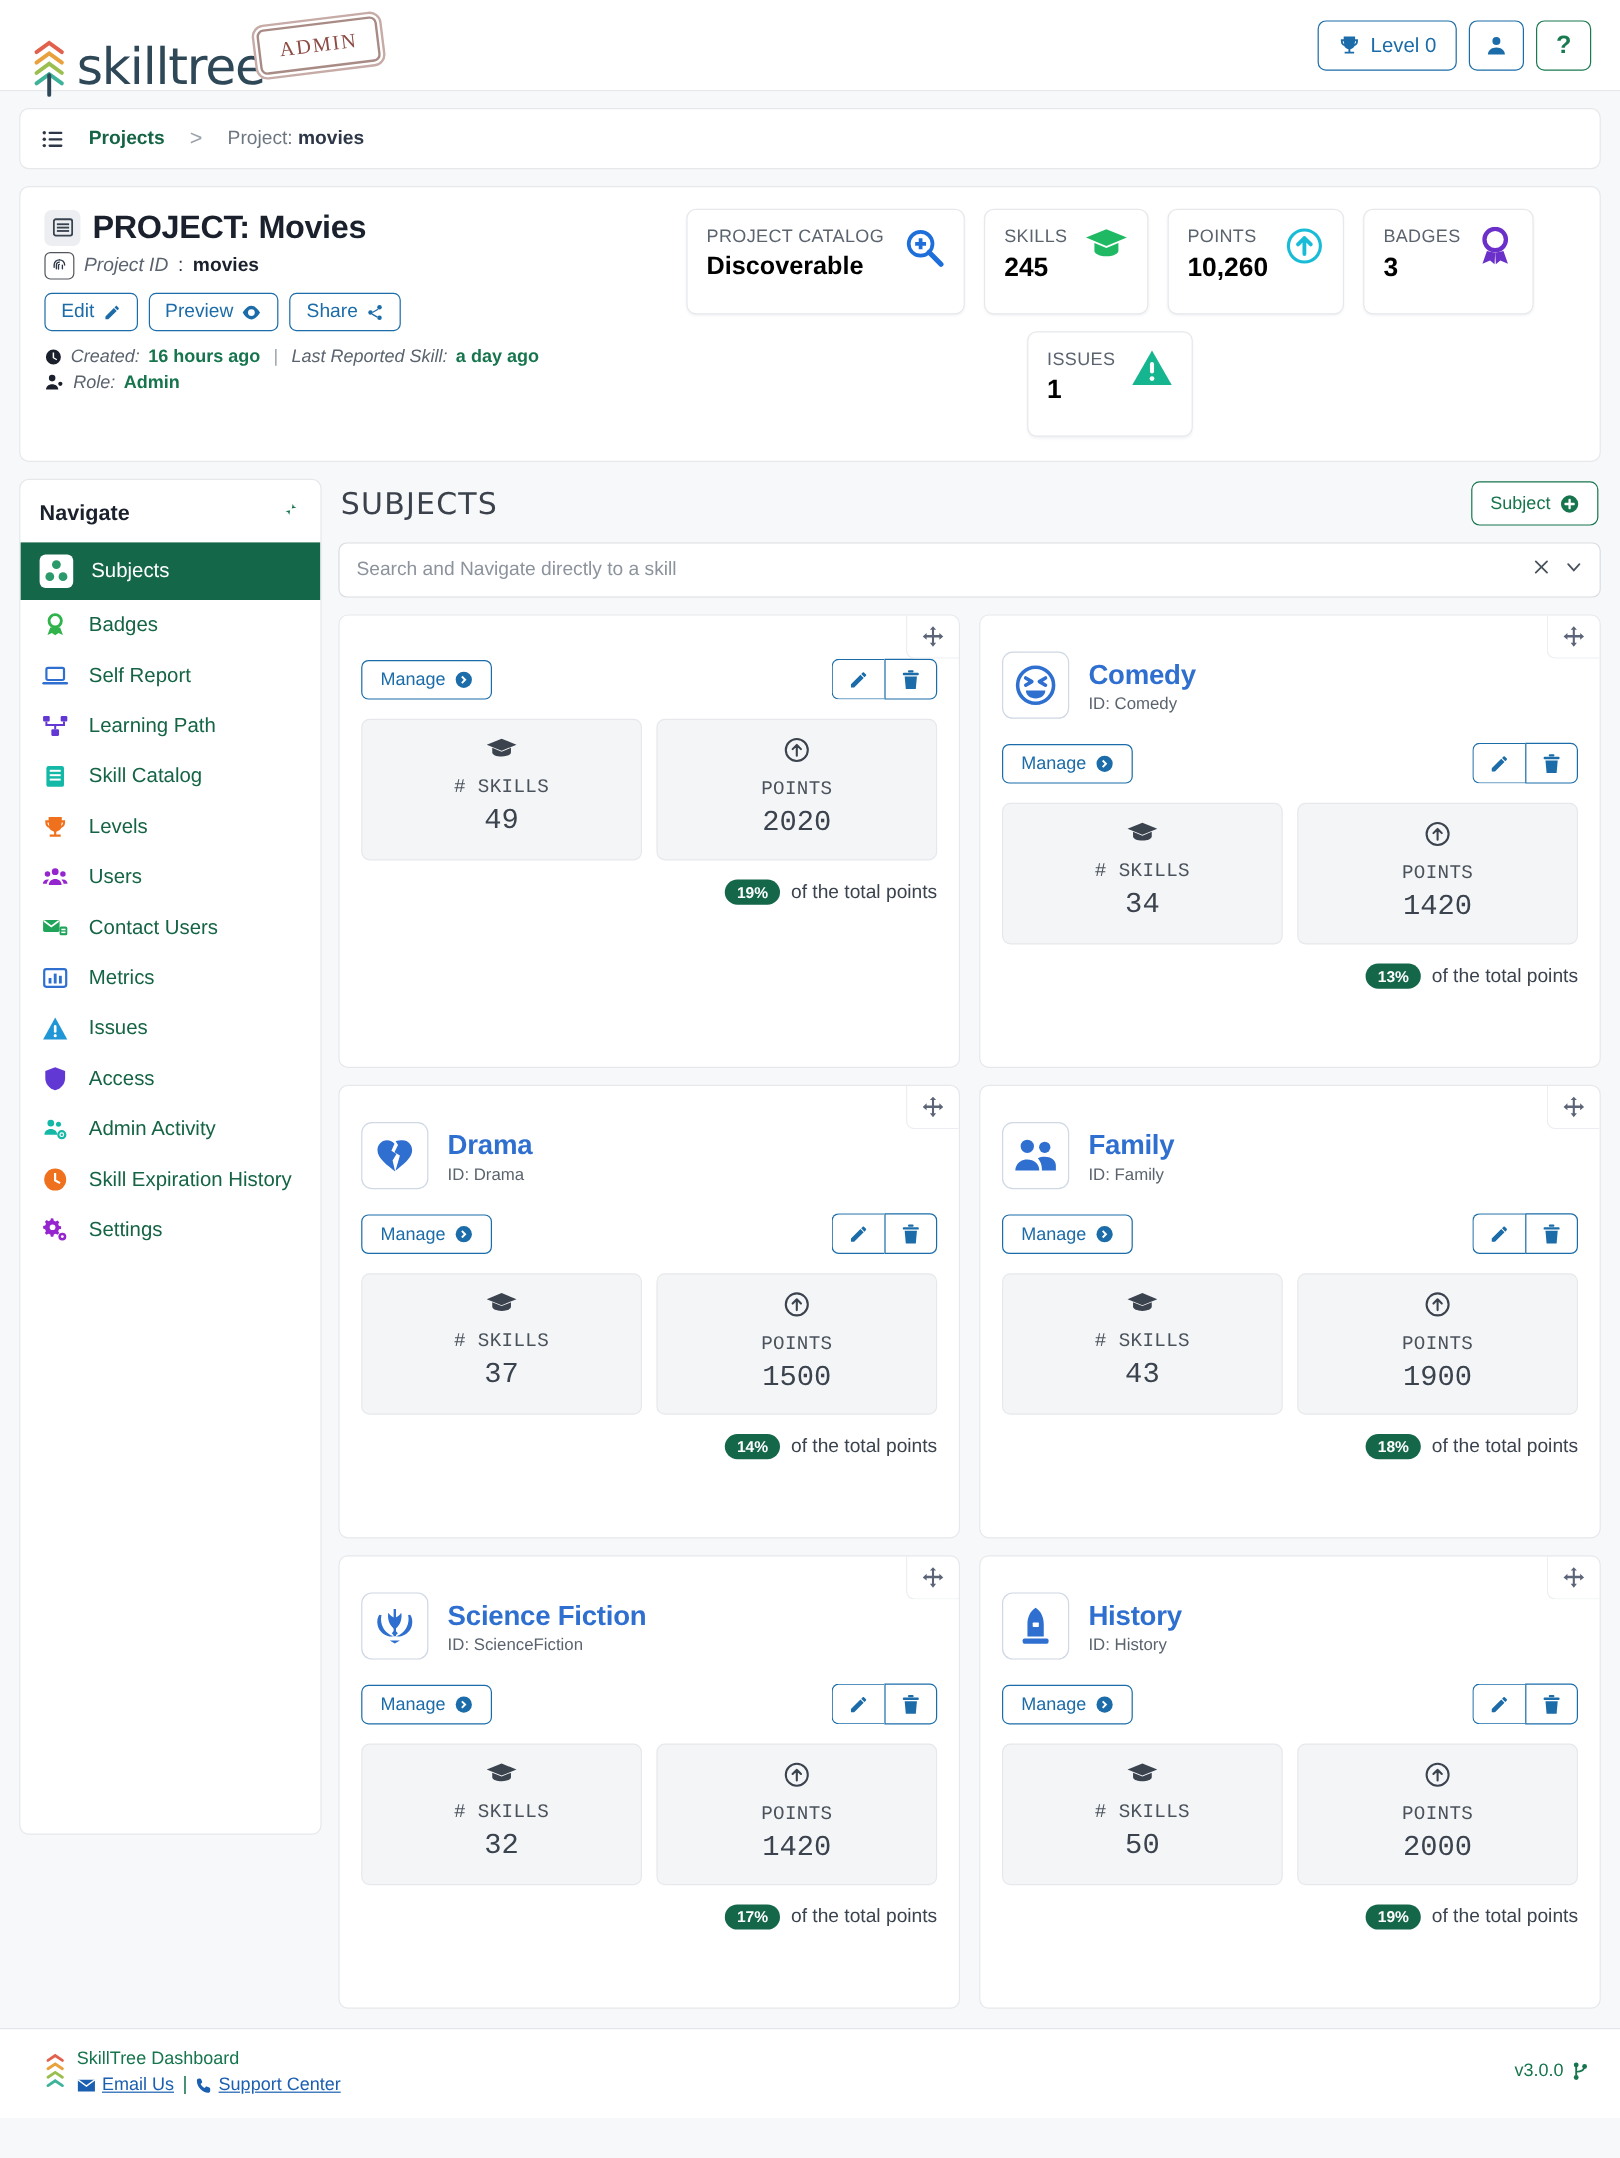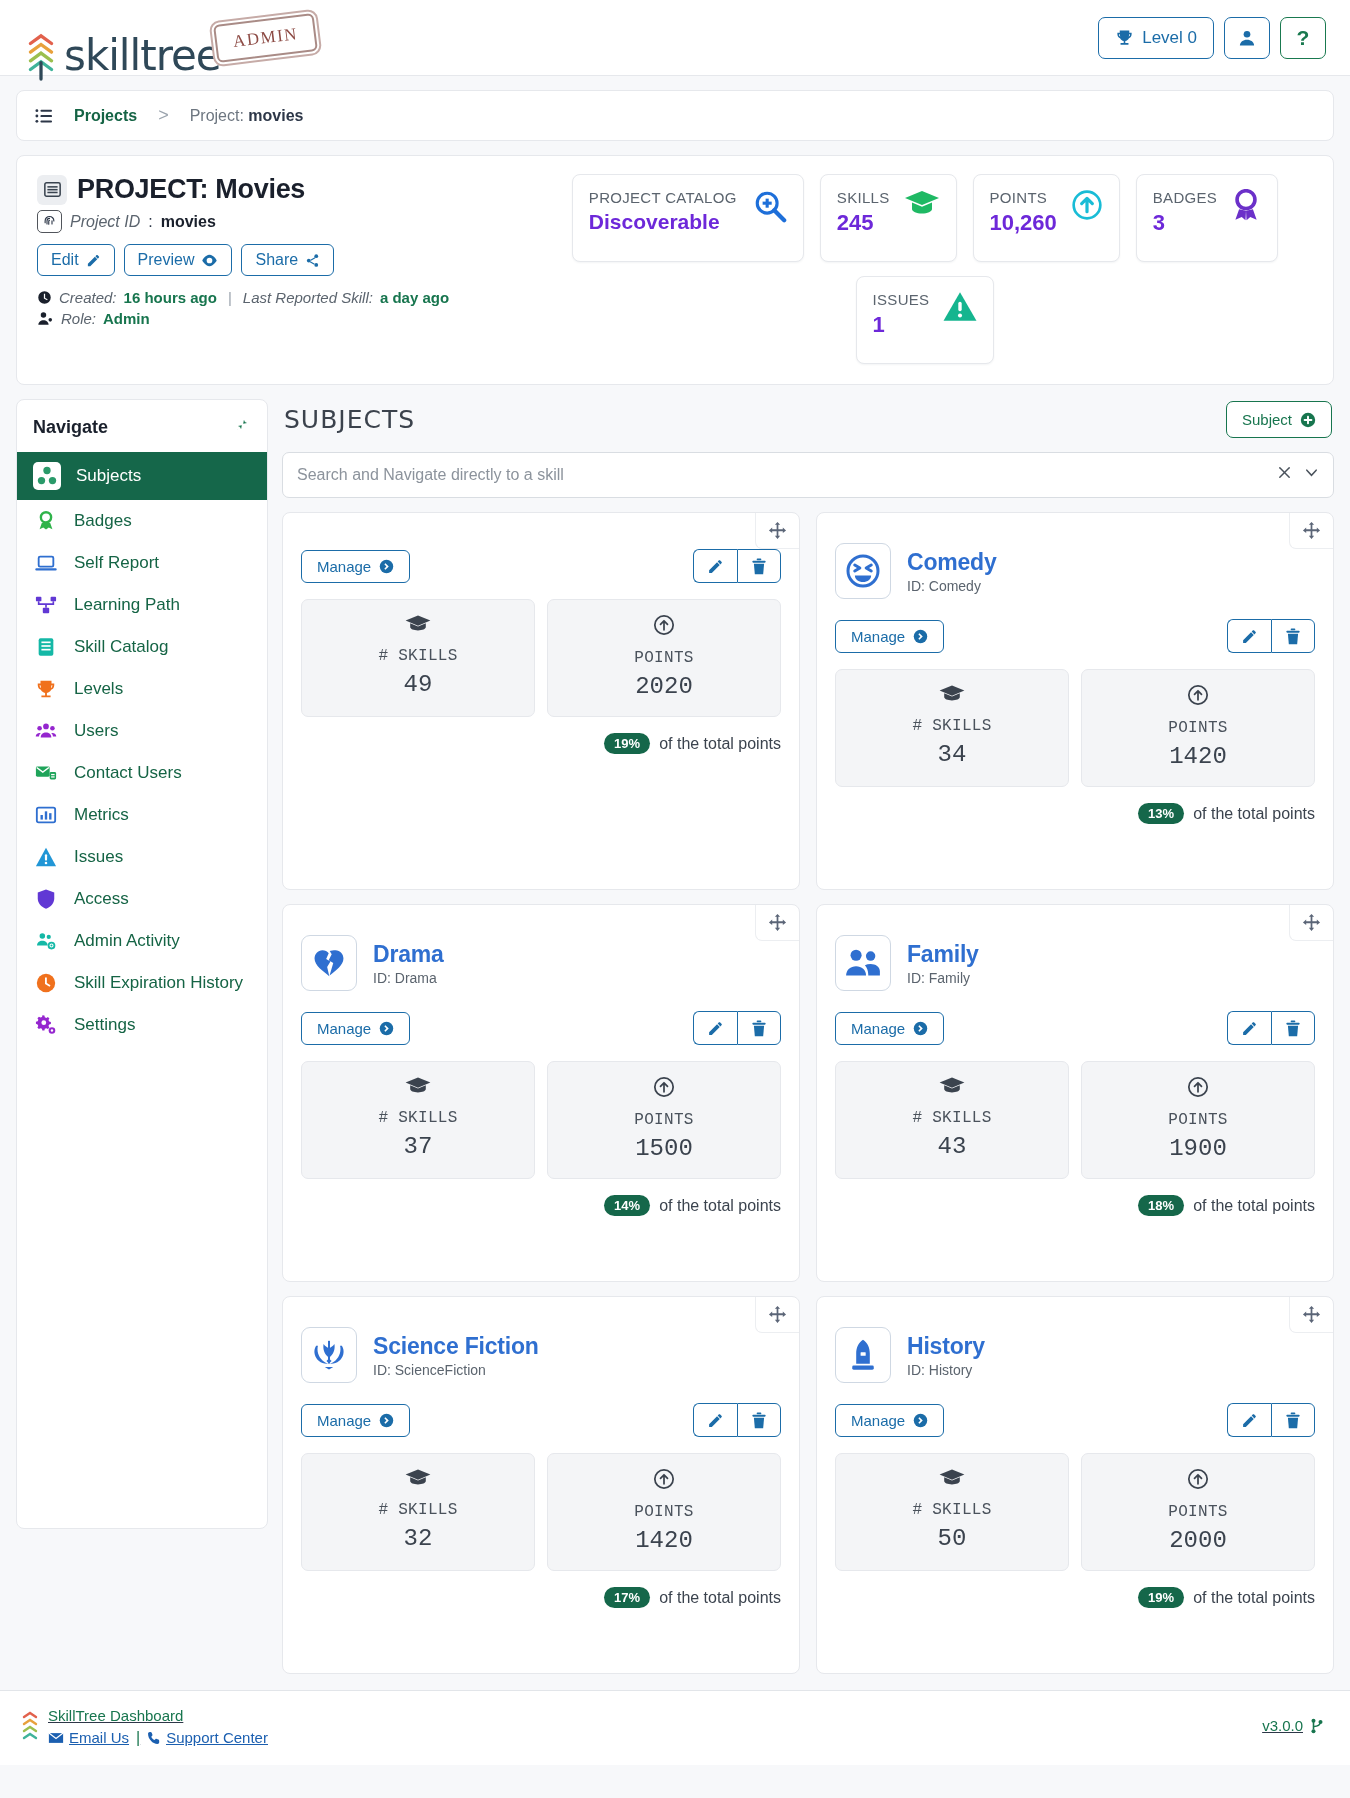--- a/index.html
+++ b/index.html
@@ -131,21 +131,21 @@
     padding: 14px 16px;
     min-height: 88px;
     min-width: 118px;
     display: flex;
     align-items: flex-start;
     gap: 14px;
     box-shadow: 0 1px 2px rgba(20,30,50,.05);
   }
   .stat-card.wide { min-width: 232px; }
   .stat-label { font-size: 15px; color: #5b646e; letter-spacing: .3px; line-height: 1.25;}
-  .stat-value { font-size: 22px; font-weight: bold; color: #6d28d9; margin-top: 2px; }
+  .stat-value { font-size: 22px; font-weight: bold; color: #000000; margin-top: 2px; }
   .stat-value.sm { font-size: 21px; }
   .stat-icon { margin-left: auto; }
   .issues-wrap { margin-top: 14px; }
 
   
   .content { display: flex; gap: 14px; margin: 14px 16px 0 16px; align-items: flex-start; }
 
   
   .sidebar {
     width: 252px;
@@ -275,22 +275,22 @@
     background: #15674a; color: #fff;
     border-radius: 11px; padding: 3px 10px;
     font-size: 13px; font-weight: bold;
   }
 
   
   .footer {
     margin-top: 16px;
     border-top: 1px solid #e2e5e9;
     background: #fff;
-    padding: 14px 26px 18px 22px;
-    display: flex; align-items: center; text-decoration: underline;
+    padding: 14px 26px 18px 38px;
+    display: flex; align-items: center;
   }
   .foot-left { display: flex; align-items: center; gap: 10px; }
   .foot-txt { font-size: 15px; color: #17754e; line-height: 1.45; }
   .foot-links { display: flex; align-items: center; gap: 7px; margin-top: 2px; }
   .foot-link { color: #1b5fb0; text-decoration: underline; font-size: 15px; cursor: pointer; display:flex; align-items:center; gap:5px;}
   .foot-right { margin-left: auto; color: #17754e; font-size: 15px; display: flex; align-items: center; gap: 7px; }
 </style>
 </head>
 <body>
 

